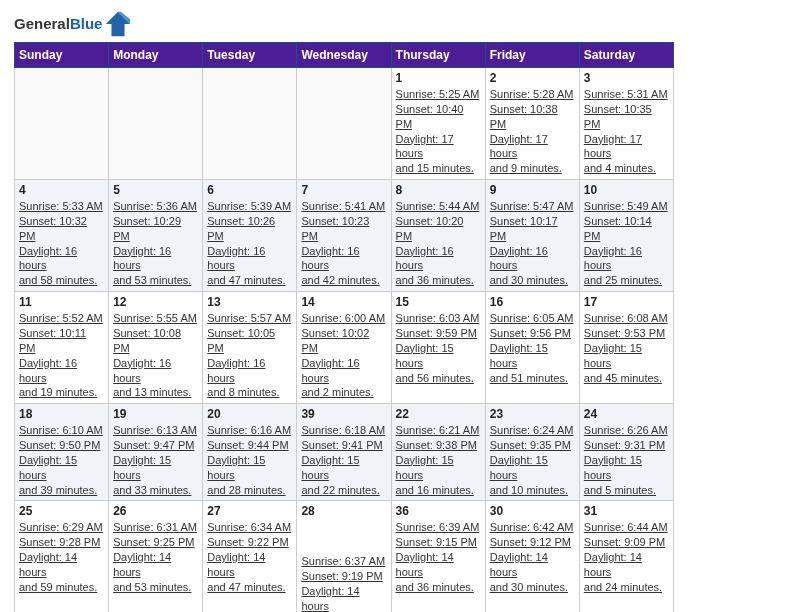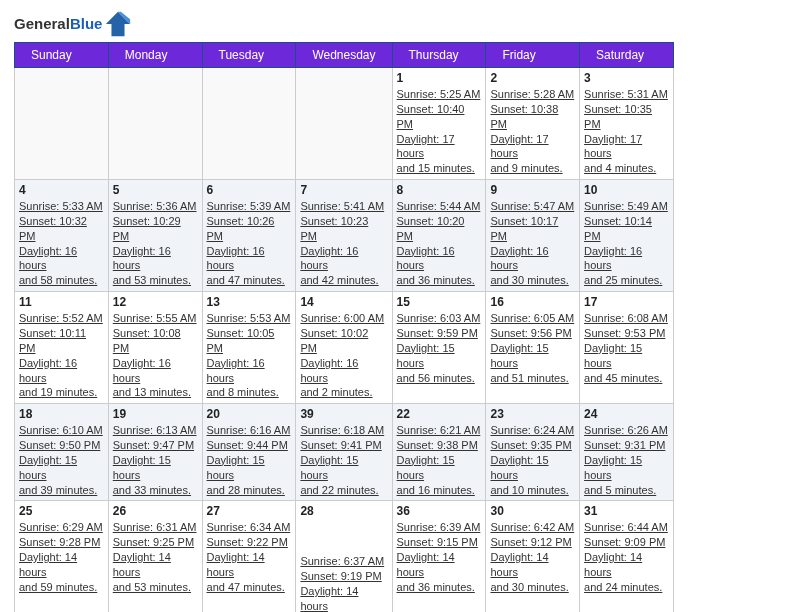--- a/index.html
+++ b/index.html
@@ -49,25 +49,25 @@
     .subtitle {
       font-size: 14px;
       color: #555;
     }
     .calendar {
       width: 100%;
       border-collapse: collapse;
       border: 1px solid #ccc;
     }
     .calendar th {
-      background: #6d28d9;
+      background: #4c1d95;
       color: #fff;
       font-size: 12px;
-      font-weight: normal;
-      padding: 5px 16px;
+      font-weight: bold;
+      padding: 5px 4px;
       text-align: left;
       border: 1px solid #1a4e8a;
     }
     .calendar td {
       vertical-align: top;
       padding: 3px 4px;
       border: 1px solid #ccc;
       font-size: 10px;
       color: #333;
       background: #fff;
@@ -217,21 +217,21 @@
           </td>
           <td>
             <div class="day-num">12</div>
             <div class="day-info" style="white-space: pre-line;">Sunrise: 5:55 AM
 Sunset: 10:08 PM
 Daylight: 16 hours
 and 13 minutes.</div>
           </td>
           <td>
             <div class="day-num">13</div>
-            <div class="day-info" style="white-space: pre-line;">Sunrise: 5:53 AM
+            <div class="day-info" style="white-space: pre-line;">Sunrise: 5:57 AM
 Sunset: 10:05 PM
 Daylight: 16 hours
 and 8 minutes.</div>
           </td>
           <td>
             <div class="day-num">14</div>
             <div class="day-info" style="white-space: pre-line;">Sunrise: 6:00 AM
 Sunset: 10:02 PM
 Daylight: 16 hours
 and 2 minutes.</div>

